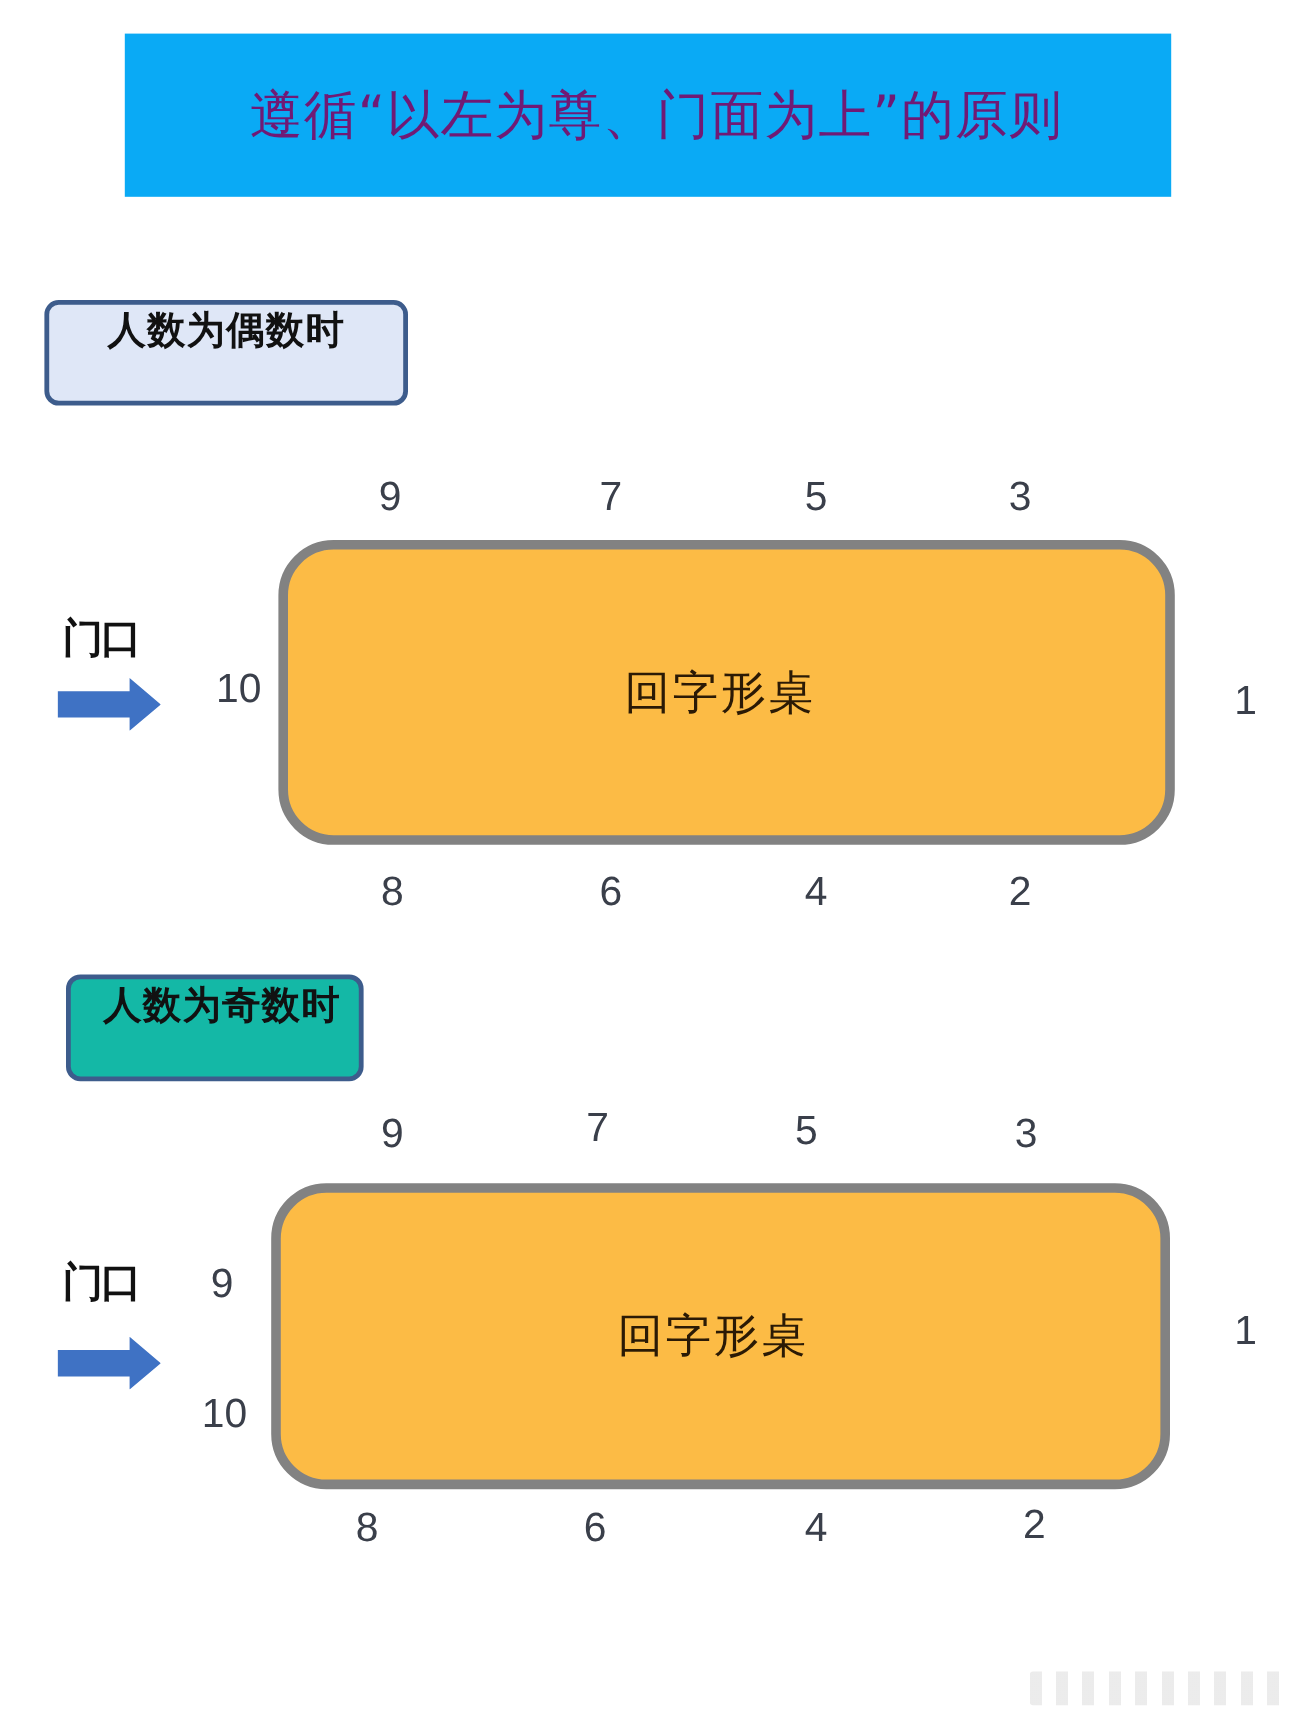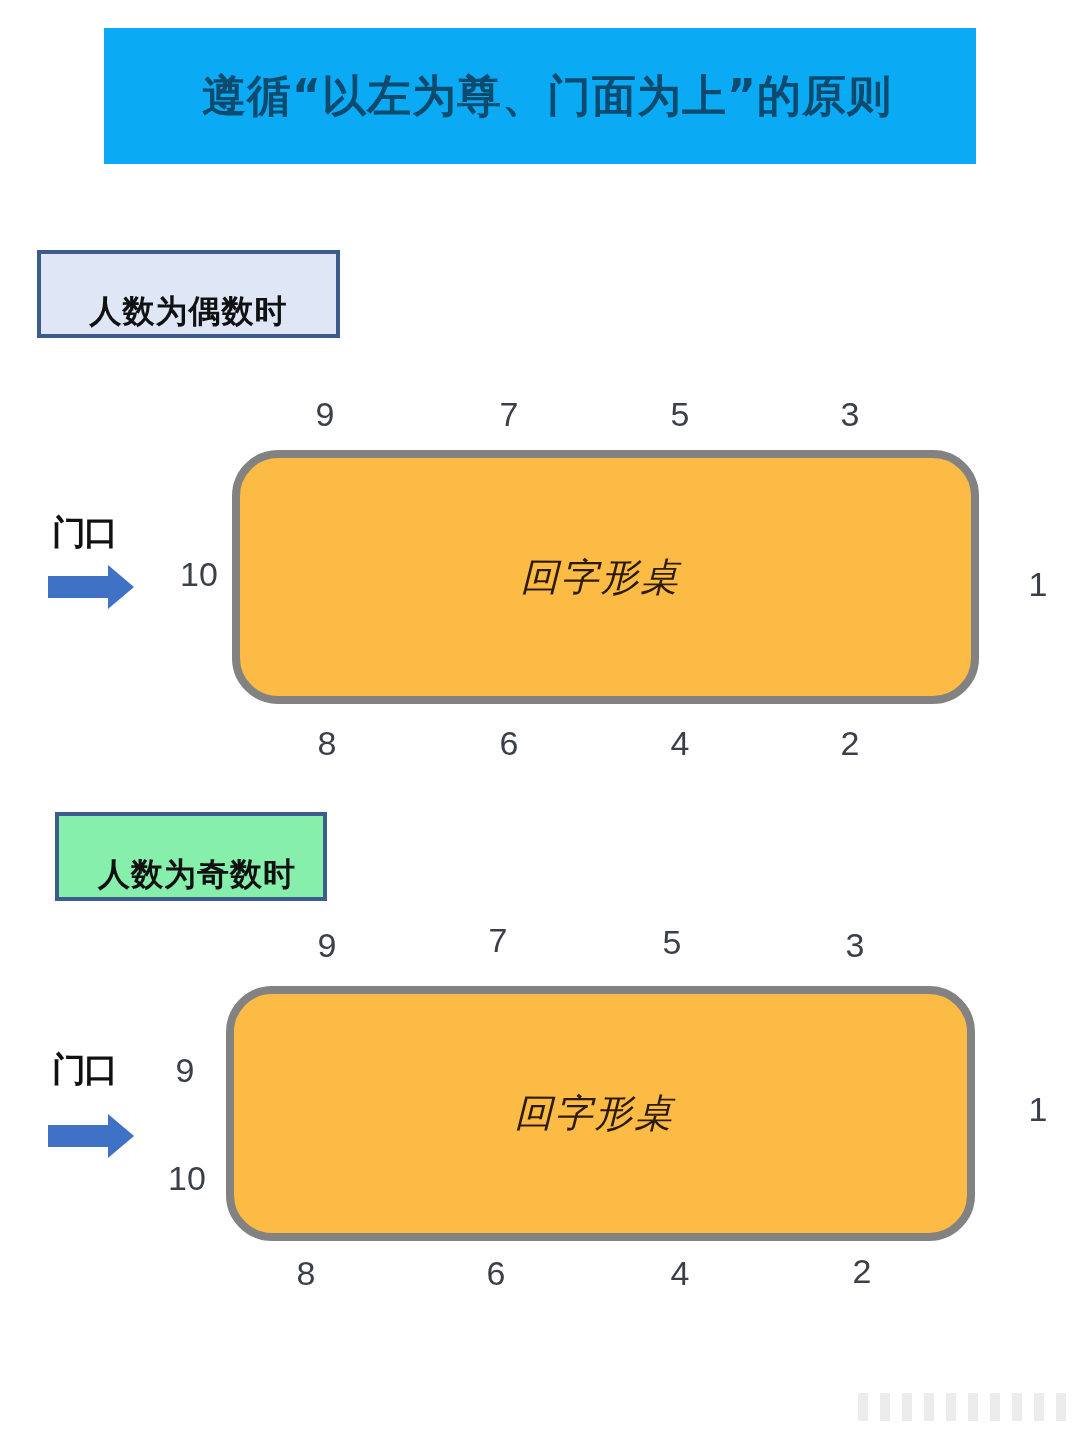--- a/index.html
+++ b/index.html
@@ -8,35 +8,35 @@
       background: #ffffff;
       font-family: "DejaVu Sans", "Liberation Sans", sans-serif;
     }
     .abs { position: absolute; }
     .banner {
       left: 104px; top: 28px; width: 872px; height: 136px;
       background: #0aaaf5;
       display: flex; align-items: center; justify-content: center;
     }
     .banner span {
-      color: #0c4a6e; font-size: 44px; letter-spacing: 1px; font-weight: bold;
+      color: #701a75; font-size: 44px; letter-spacing: 1px; font-weight: normal;
       padding-left: 14px;
     }
     .label-box {
-      display: flex; align-items: flex-end; justify-content: center;
-      border: 4px solid #3d5c8c; border-radius: 0; box-sizing: border-box;
+      display: flex; align-items: flex-start; justify-content: center;
+      border: 4px solid #3d5c8c; border-radius: 12px; box-sizing: border-box;
     }
     .label-box span {
       font-size: 32px; font-weight: bold; color: #111111; letter-spacing: 1px;
     }
     .label-even { left: 37px; top: 250px; width: 303px; height: 88px; background: #dfe7f7; }
-    .label-odd  { left: 55px; top: 812px; width: 272px; height: 89px; background: #86efac; padding-left: 12px; }
+    .label-odd  { left: 55px; top: 812px; width: 248px; height: 89px; background: #14b8a6; padding-left: 12px; }
     .table {
       box-sizing: border-box; background: #fcbb45; border: 8px solid #828282;
-      border-radius: 46px; display: flex; align-items: center; justify-content: center; font-style: italic;
+      border-radius: 46px; display: flex; align-items: center; justify-content: center;
     }
     .table span { font-size: 38px; color: #2b1a05; letter-spacing: 2px; }
     .t1 { left: 232px; top: 450px; width: 747px; height: 254px; }
     .t2 { left: 226px; top: 986px; width: 749px; height: 255px; }
     .t2 span { margin-left: -12px; }
     .t1 span { margin-left: -10px; }
     .seat {
       font-family: "Liberation Sans", sans-serif;
       font-size: 34px; color: #3a3f4a; transform: translateX(-50%);
       line-height: 1;

